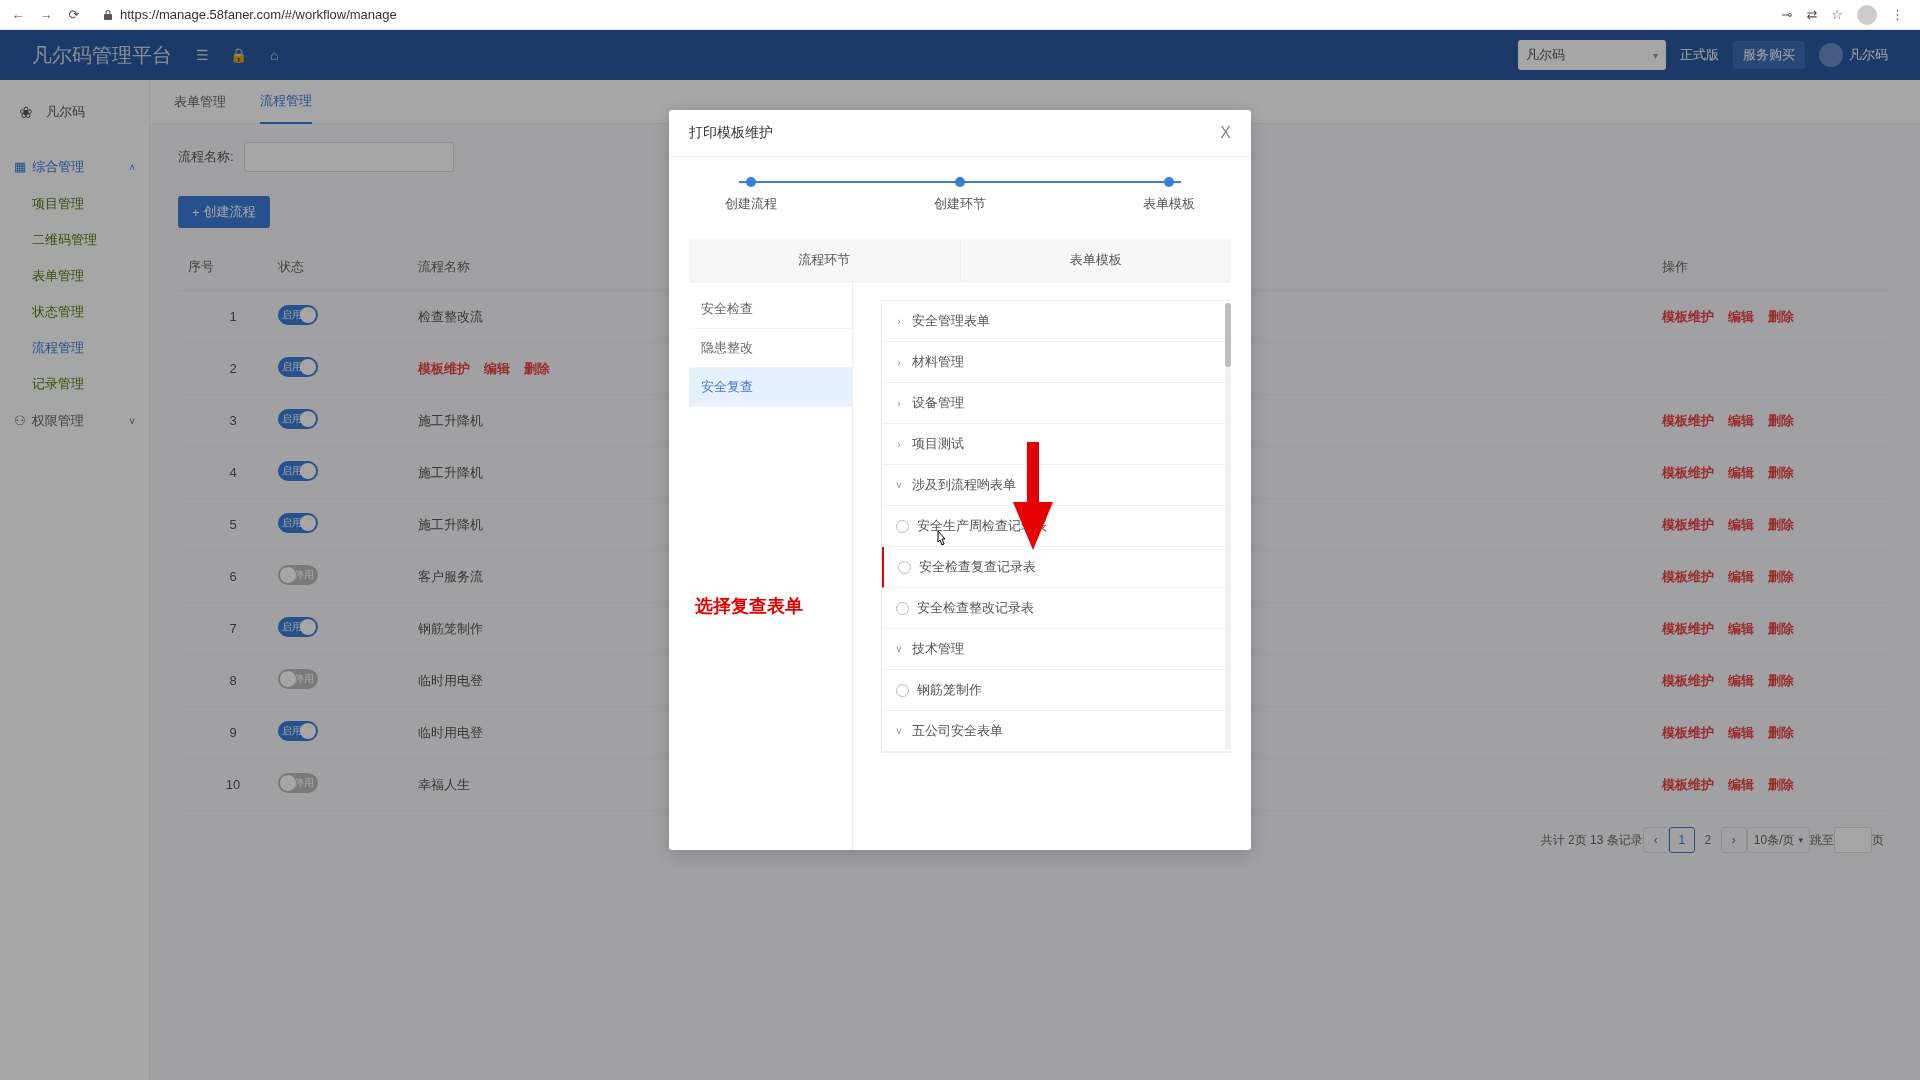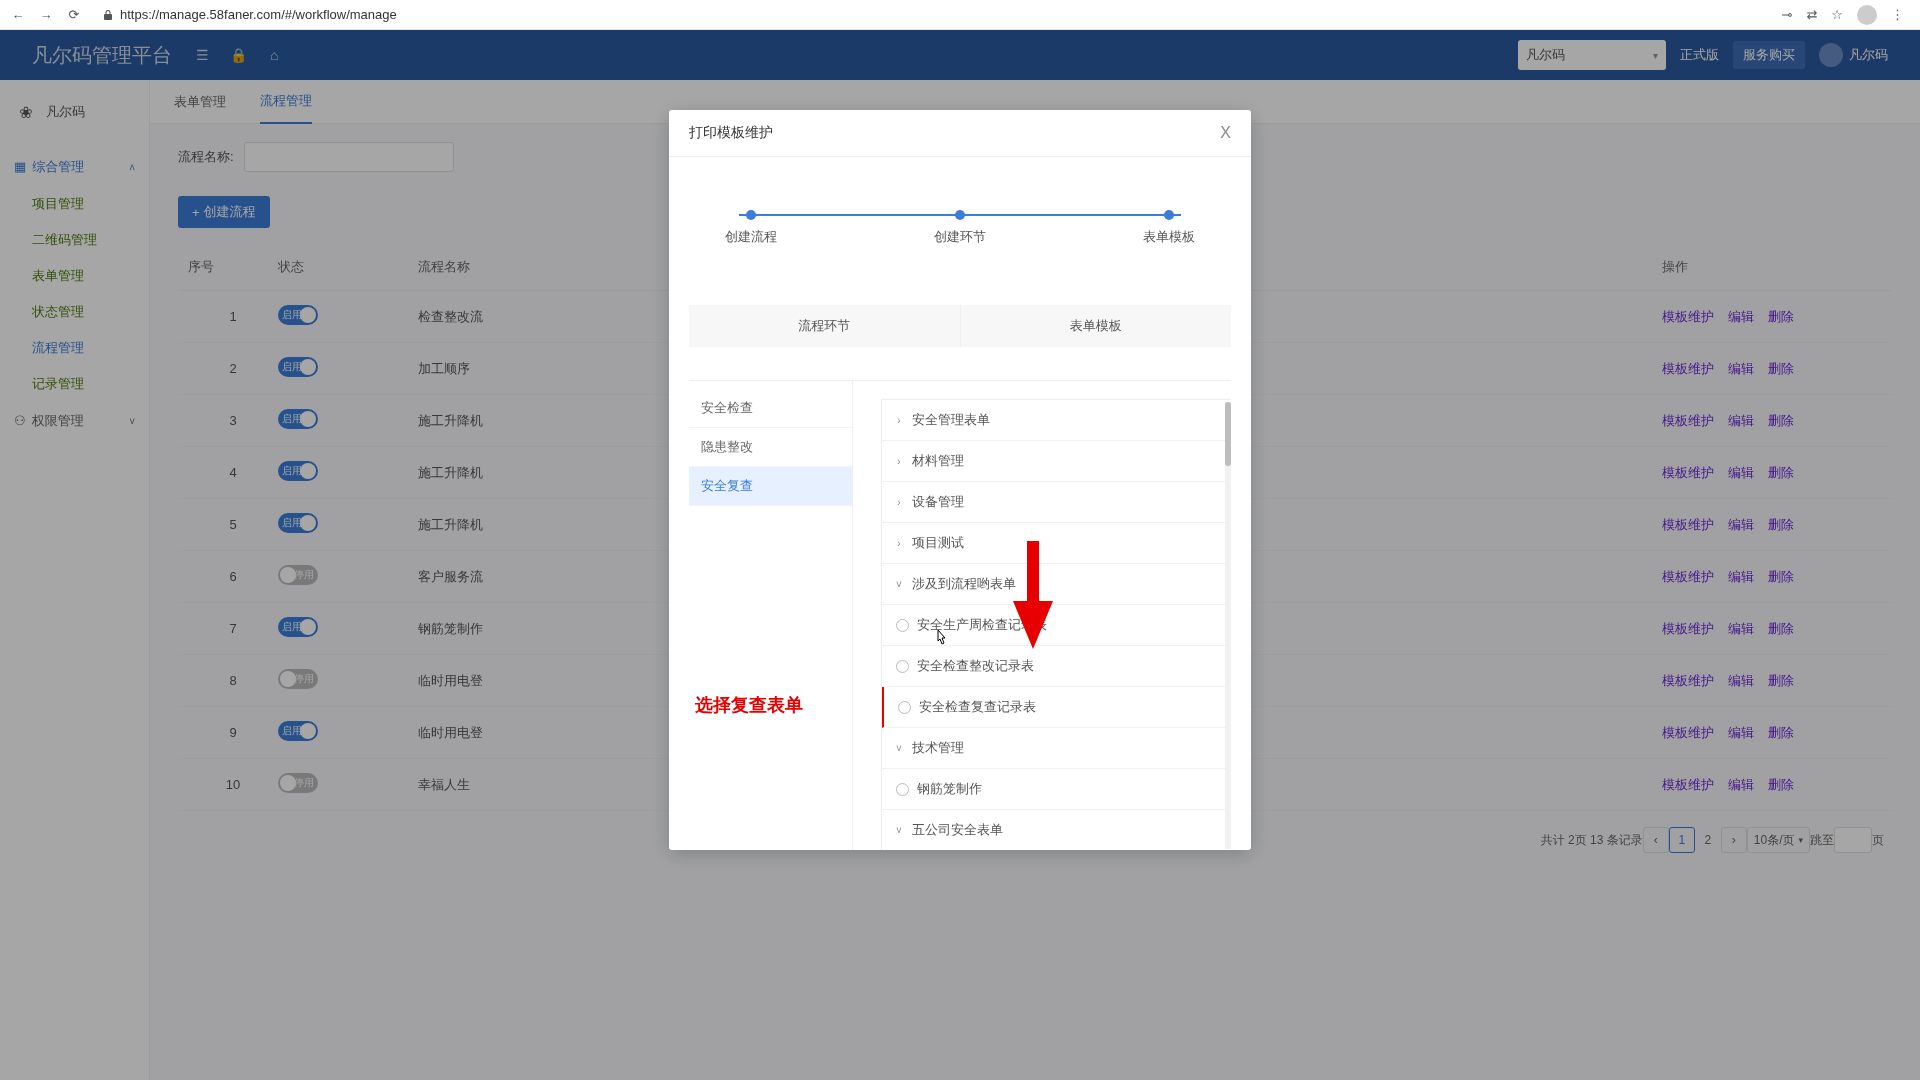--- a/index.html
+++ b/index.html
@@ -52,31 +52,31 @@
 .toggle { width: 40px; height: 20px; border-radius: 10px; position: relative; display: inline-block; }
 .toggle.on { background: #3b7dd8; }
 .toggle.off { background: #bbb; }
 .toggle .dot { position: absolute; width: 16px; height: 16px; background: #fff; border-radius: 50%; top: 2px; }
 .toggle.on .dot { right: 2px; }
 .toggle.off .dot { left: 2px; }
 .toggle .lbl { position: absolute; font-size: 10px; color: #fff; top: 3px; }
 .toggle.on .lbl { left: 4px; }
 .toggle.off .lbl { right: 4px; }
 .actions { display: flex; gap: 14px; }
-.actions a { color: #6d28d9; cursor: pointer; }
+.actions a { color: #ef4444; cursor: pointer; font-weight: bold; }
 
 .pager { display: flex; justify-content: flex-end; align-items: center; font-size: 12px; color: #666; padding: 16px 8px; }
 .pager .pbtn { border: 1px solid #ddd; width: 26px; height: 26px; display: flex; align-items: center; justify-content: center; border-radius: 3px; cursor: pointer; }
 .pager .pbtn.active { border-color: #3b7dd8; color: #3b7dd8; }
 .pager .psel { border: 1px solid #ddd; height: 26px; padding: 0 6px; border-radius: 3px; display:flex;align-items:center; }
 .pager .pinput { border: 1px solid #ddd; width: 38px; height: 26px; border-radius: 3px; }
 
 
 .overlay { position: fixed; top: 30px; left: 0; right: 0; bottom: 0; background: rgba(0,0,0,0.35); display: flex; justify-content: center; align-items: flex-start; }
-.modal { width: 582px; background: #fff; margin-top: 80px; border-radius: 3px; box-shadow: 0 4px 20px rgba(0,0,0,0.2); font-size: 13px; height: 740px; display:flex; flex-direction:column;gap:33px;}
+.modal { width: 582px; background: #fff; margin-top: 80px; border-radius: 3px; box-shadow: 0 4px 20px rgba(0,0,0,0.2); font-size: 13px; height: 740px; display:flex; flex-direction:column;}
 .modal-head { display: flex; justify-content: space-between; align-items: center; padding: 14px 20px; border-bottom: 1px solid #eee; font-size: 14px; color: #333; }
 .modal-close { font-size: 16px; color: #888; cursor: pointer; }
 
 .steps { display: flex; justify-content: space-between; padding: 20px 56px 8px; position: relative; }
 .step { display: flex; flex-direction: column; align-items: center; gap: 8px; z-index: 2; font-size: 13px; color: #555; }
 .step .dot { width: 10px; height: 10px; border-radius: 50%; background: #3b7dd8; }
 .step-line { position: absolute; height: 2px; background: #3b7dd8; top: 24px; left: 70px; right: 70px; z-index: 1; }
 
 .inner-tabs { display: flex; margin: 18px 20px 0; background: #f7f7f7; }
 .inner-tabs .itab { flex: 1; text-align: center; padding: 12px 0; cursor: pointer; color: #555; }
@@ -202,21 +202,20 @@
               <span>检查整改流</span>
               <span class="actions">
                 <a>模板维护</a>
                 <a>编辑</a>
                 <a>删除</a>
               </span>
             </div>
             <div class="trow">
               <span style="text-align:center">2</span>
               <span><span class="toggle on"><span class="lbl">启用</span><span class="dot"></span></span></span>
-              <span>加工顺序</span>
               <span class="actions">
                 <a>模板维护</a>
                 <a>编辑</a>
                 <a>删除</a>
               </span>
             </div>
             <div class="trow">
               <span style="text-align:center">3</span>
               <span><span class="toggle on"><span class="lbl">启用</span><span class="dot"></span></span></span>
               <span>施工升降机</span>
@@ -372,27 +371,27 @@
               <span>项目测试</span>
             </div>
             <div class="tnode">
               <span class="chv">˅</span>
               <span>涉及到流程哟表单</span>
             </div>
             <div class="tnode tchild">
               <span class="radio"></span>
               <span>安全生产周检查记录表</span>
             </div>
+            <div class="tnode tchild highlight-box">
+              <span class="radio"></span>
+              <span>安全检查复查记录表</span>
+            </div>
             <div class="tnode tchild">
               <span class="radio"></span>
               <span>安全检查整改记录表</span>
-            </div>
-            <div class="tnode tchild highlight-box">
-              <span class="radio"></span>
-              <span>安全检查复查记录表</span>
             </div>
             <div class="tnode">
               <span class="chv">˅</span>
               <span>技术管理</span>
             </div>
             <div class="tnode tchild">
               <span class="radio"></span>
               <span>钢筋笼制作</span>
             </div>
             <div class="tnode">

